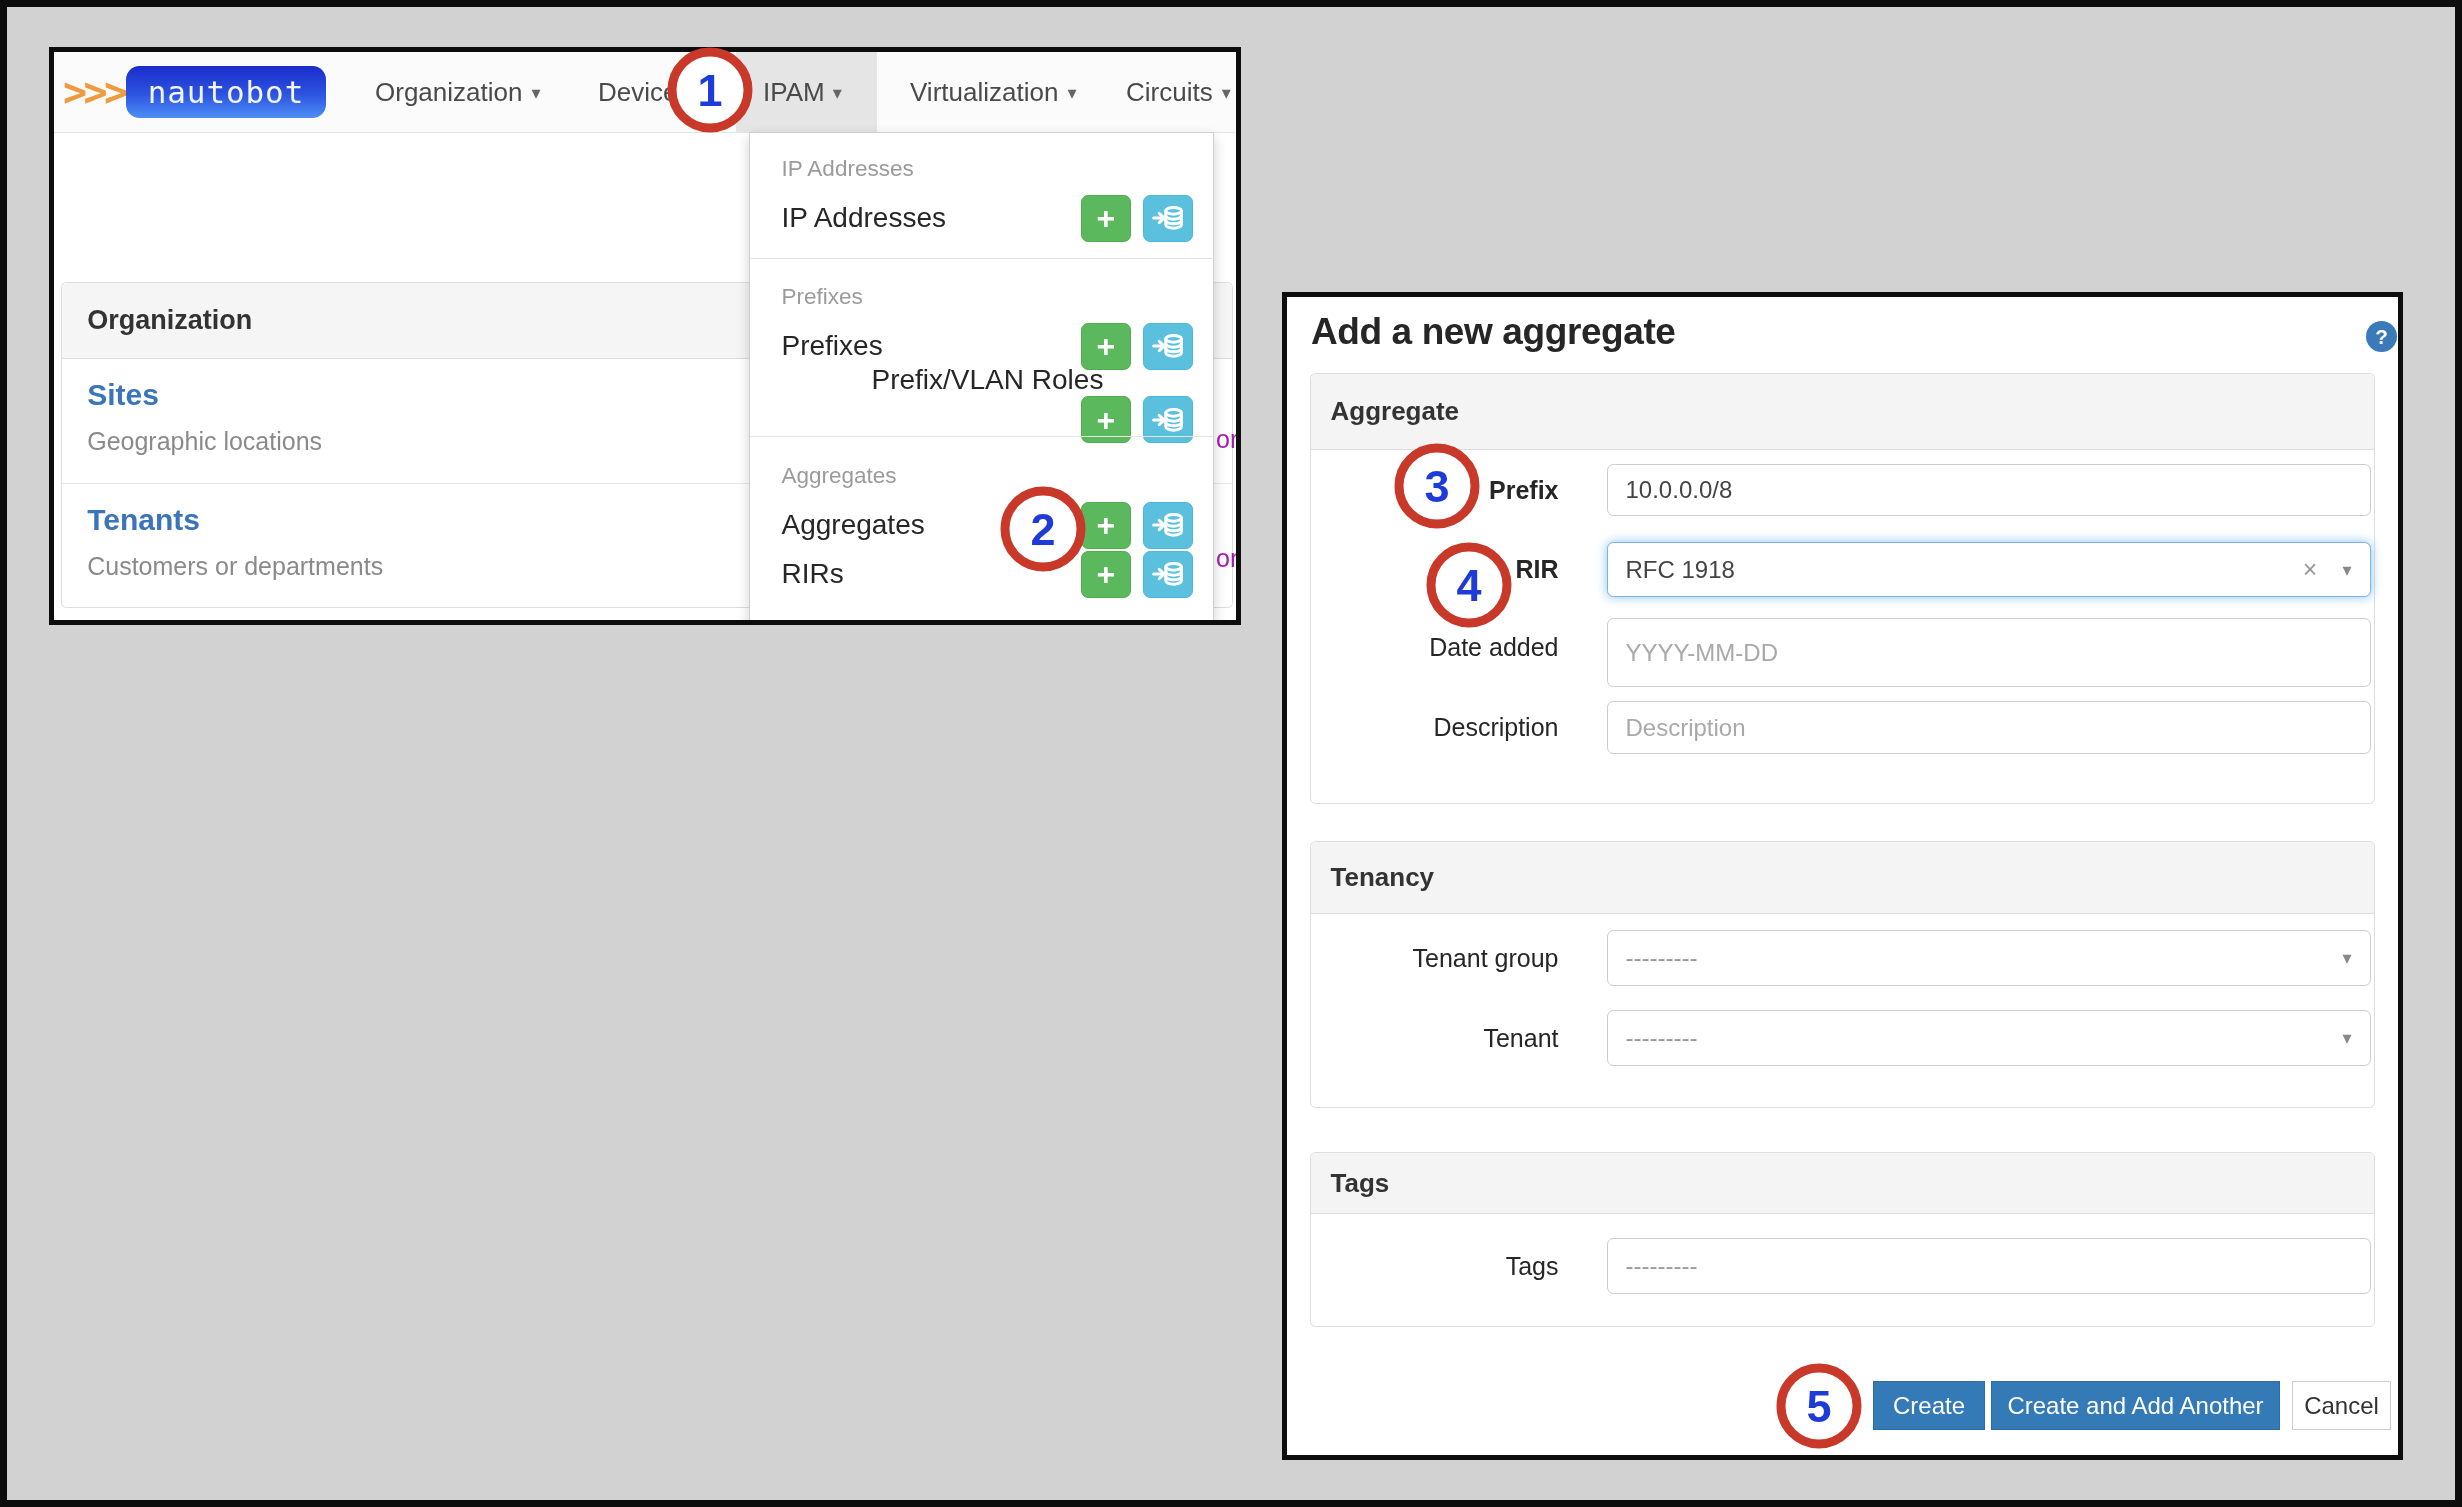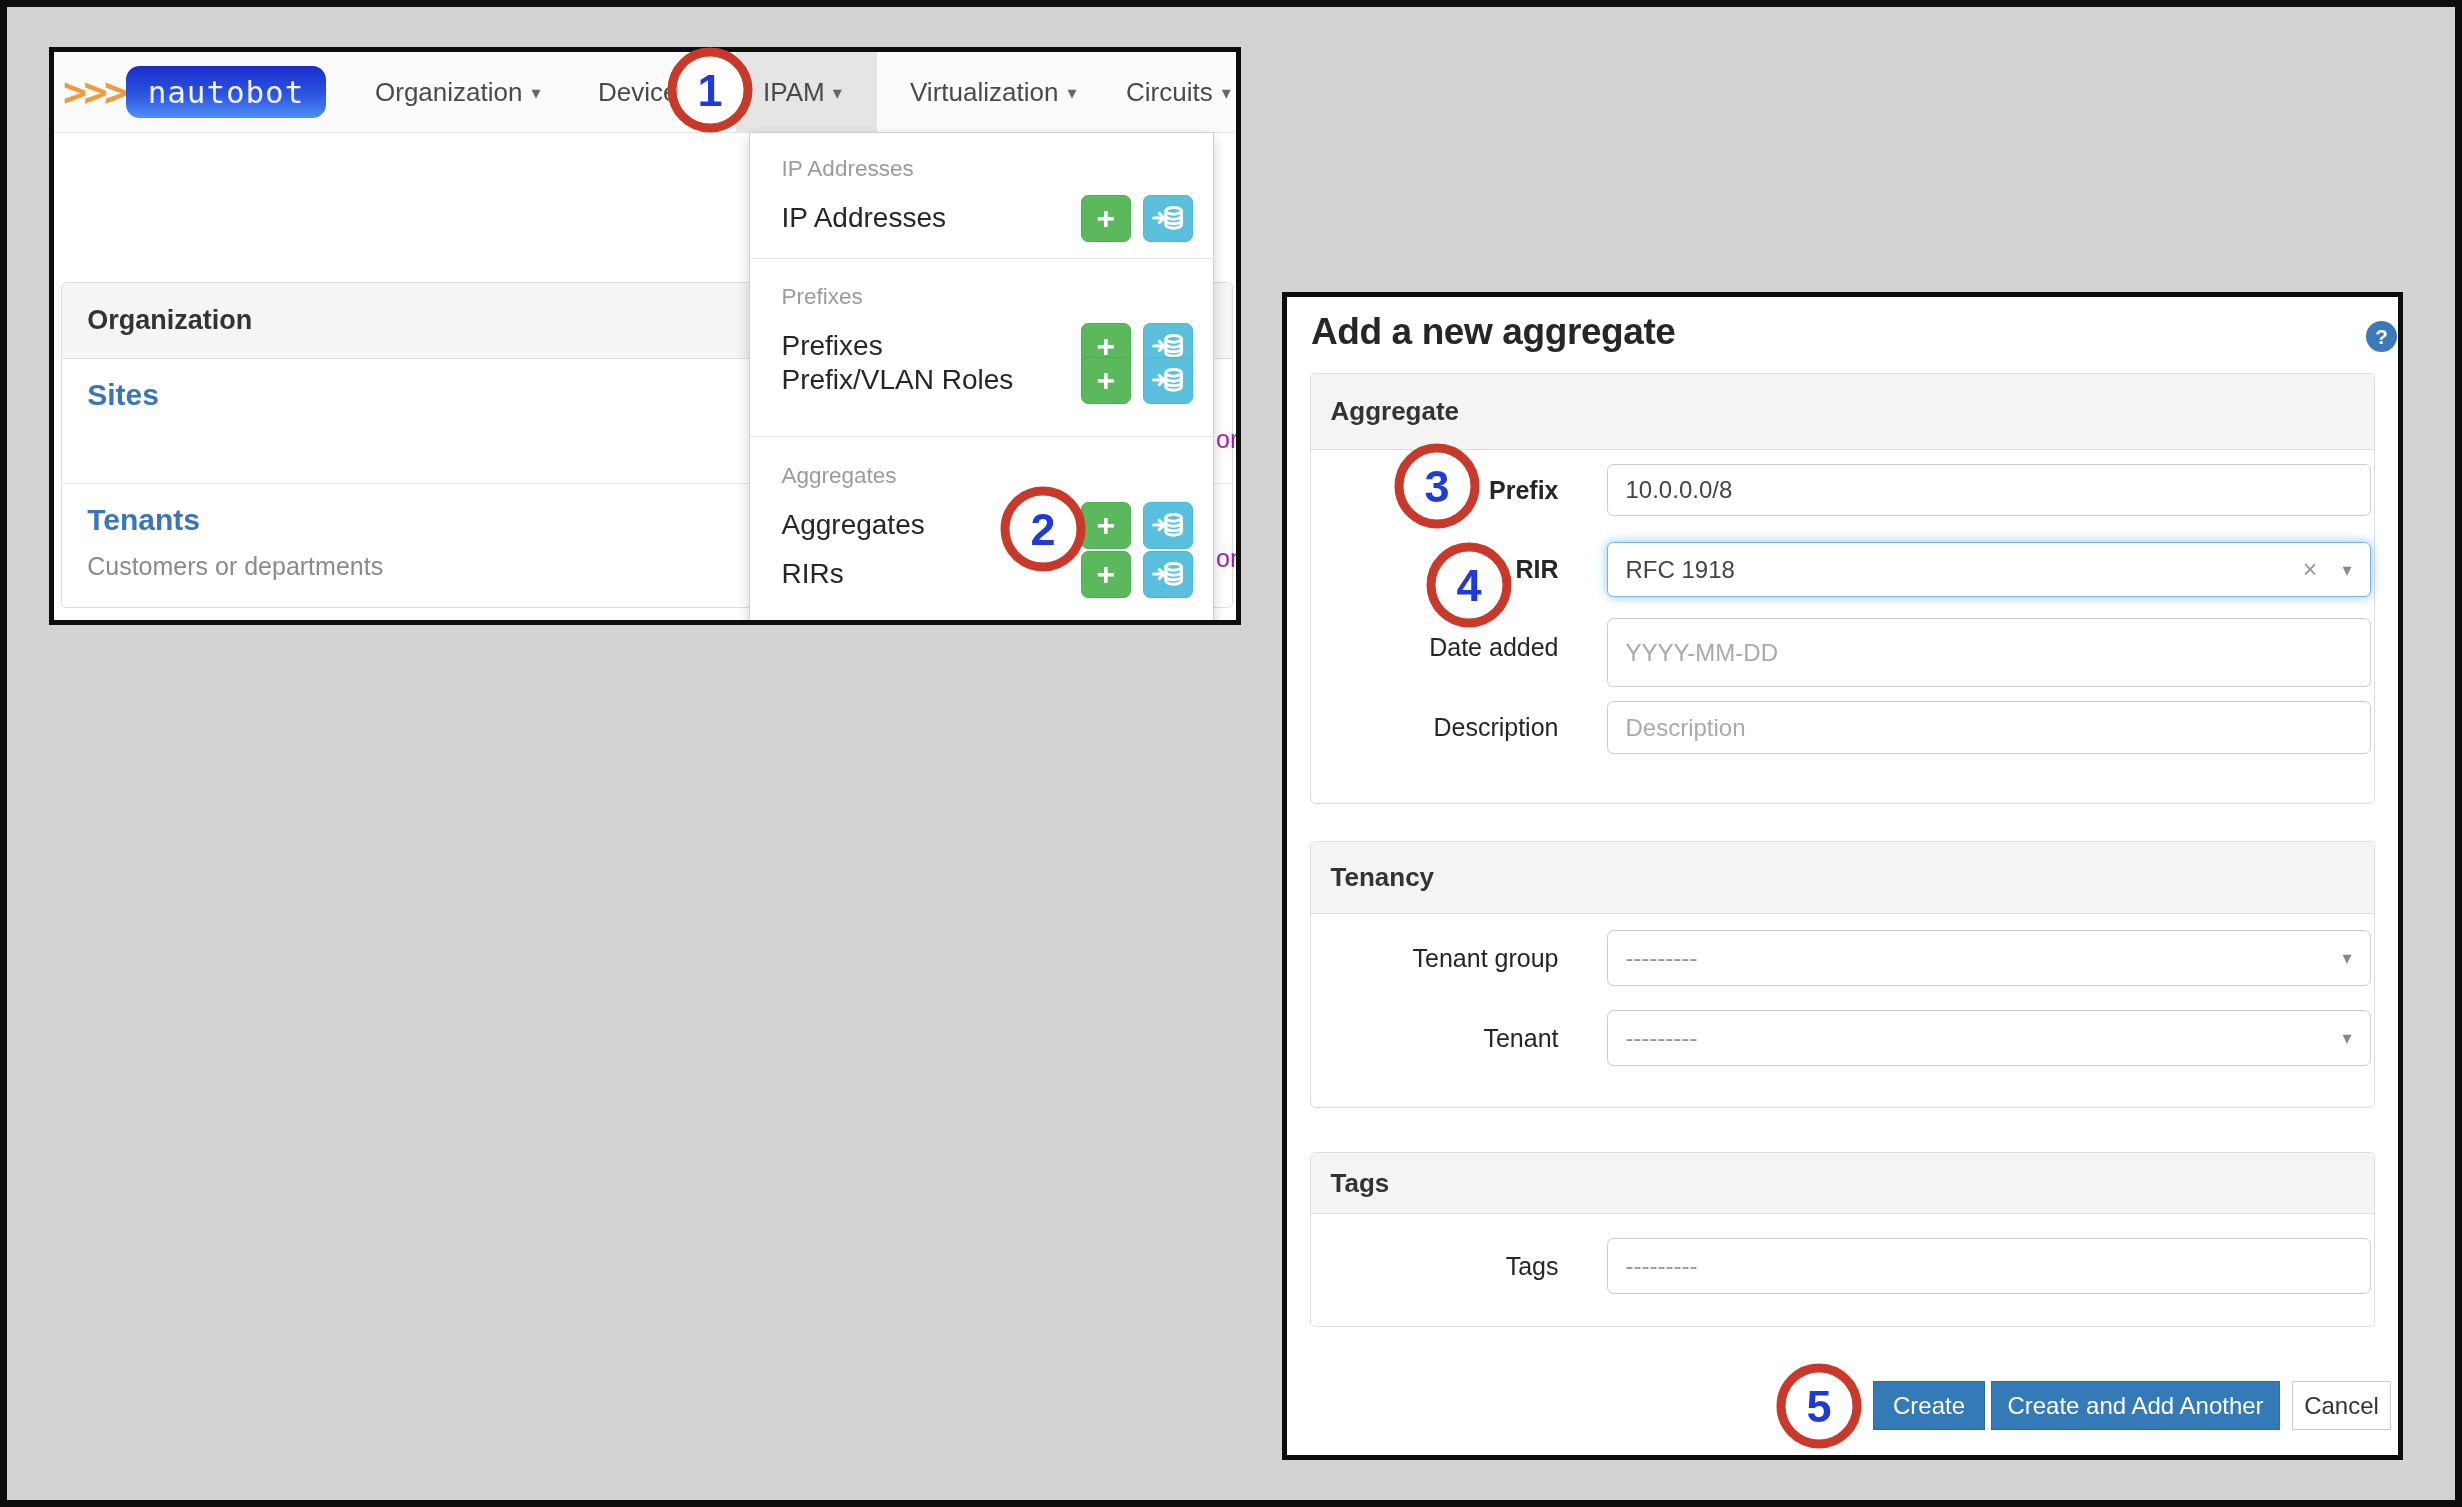--- a/index.html
+++ b/index.html
@@ -108,20 +108,21 @@
     <div class="abs nav-item" style="left:1072px;">
       <span>Circuits</span>
       <span class="nav-caret">▾</span>
     </div>
   </div>
 
   <div class="abs org-card">
     <div class="org-header">Organization</div>
     <div class="org-row">
       <div class="org-link">Sites</div>
+      <div class="org-desc">Geographic locations</div>
     </div>
     <div class="org-row">
       <div class="org-link">Tenants</div>
       <div class="org-desc">Customers or departments</div>
     </div>
   </div>
   <span class="abs frag" style="left:1162px; top:373px;">or</span>
   <span class="abs frag" style="left:1162px; top:492px;">on</span>
 
   <div class="abs dropdown">
@@ -160,21 +161,21 @@
             <path d="M0.8 8 H5.6"></path>
               <path d="M3.6 5.7 L6.1 8 L3.6 10.3"></path>
             <ellipse cx="10.8" cy="4.4" rx="3.9" ry="1.7"></ellipse>
             <path d="M6.9 4.4 V11.4 c0 0.95 1.75 1.7 3.9 1.7 s3.9 -0.75 3.9 -1.7 V4.4"></path>
             <path d="M6.9 6.9 c0 0.95 1.75 1.7 3.9 1.7 s3.9 -0.75 3.9 -1.7"></path>
             <path d="M6.9 9.2 c0 0.95 1.75 1.7 3.9 1.7 s3.9 -0.75 3.9 -1.7"></path>
           </svg>
         </span>
       </span>
     </div>
-    <div class="abs menu-row" style="top:218px;">
+    <div class="abs menu-row" style="top:231px;flex-direction:column;">
       <span class="menu-label">Prefix/VLAN Roles</span>
       <span class="menu-btns">
         <span class="btn-add">
             <span>+</span>
           </span>
         <span class="btn-import">
           <svg width="32" height="32" viewBox="0 0 16 16" fill="none" stroke="#fff" stroke-width="1.5" stroke-linecap="round" stroke-linejoin="round">
             <path d="M0.8 8 H5.6"></path>
               <path d="M3.6 5.7 L6.1 8 L3.6 10.3"></path>
             <ellipse cx="10.8" cy="4.4" rx="3.9" ry="1.7"></ellipse>

